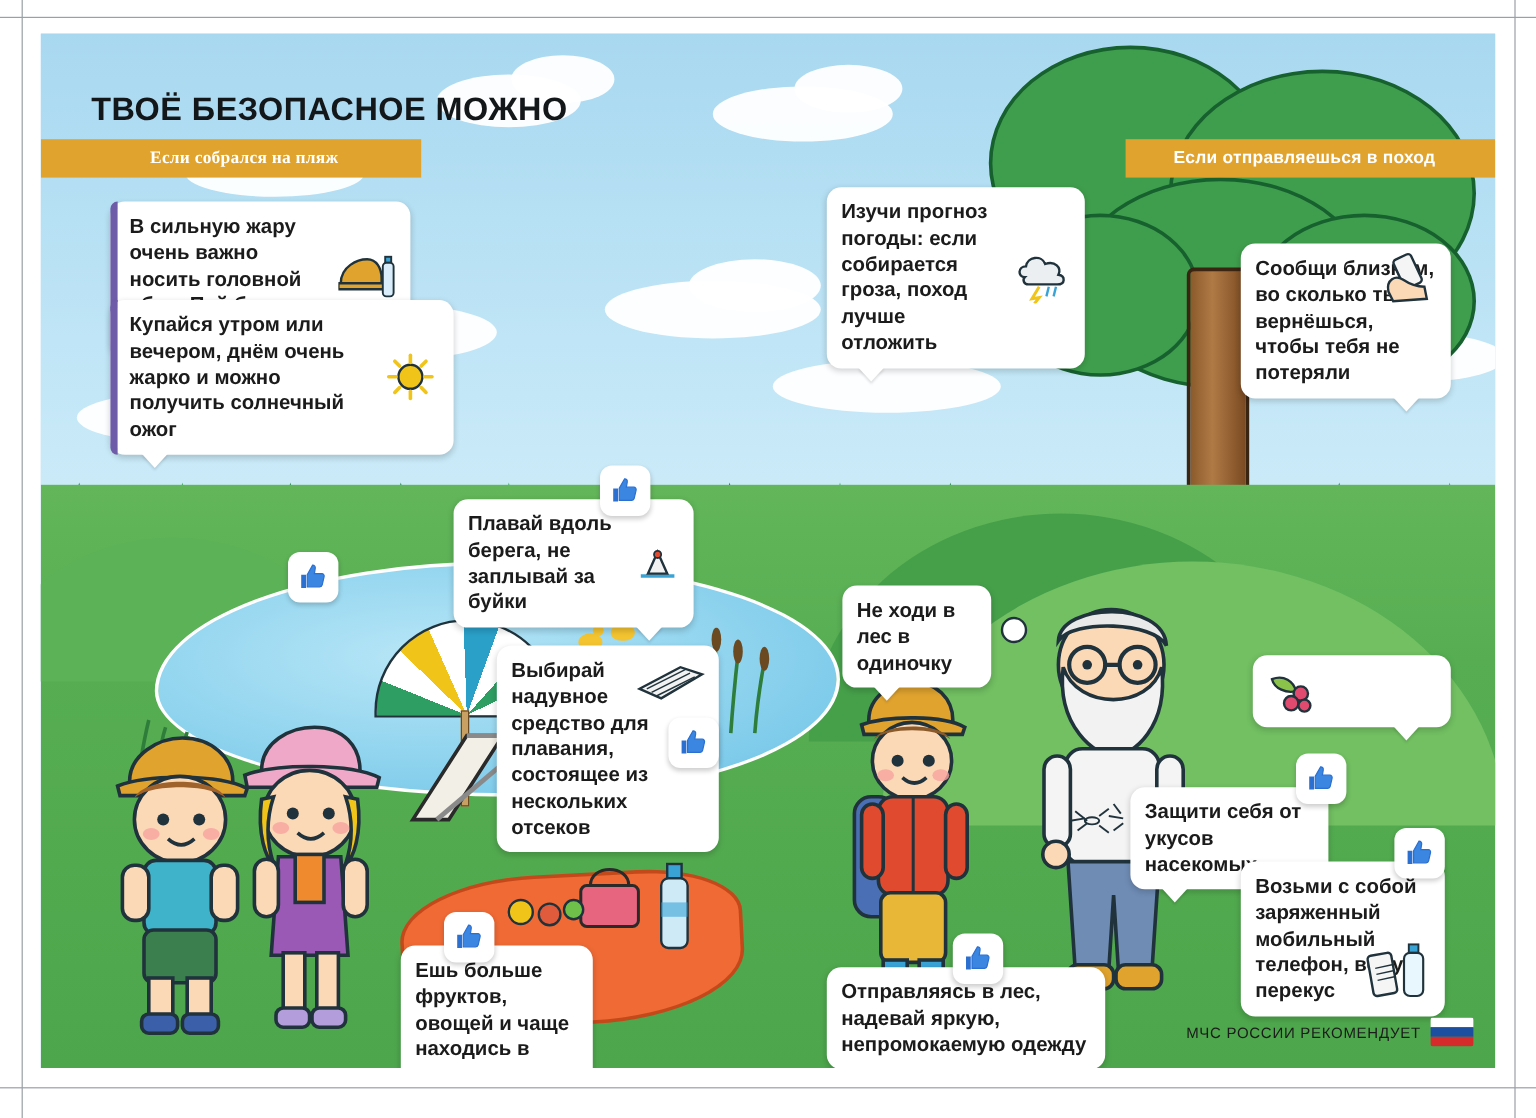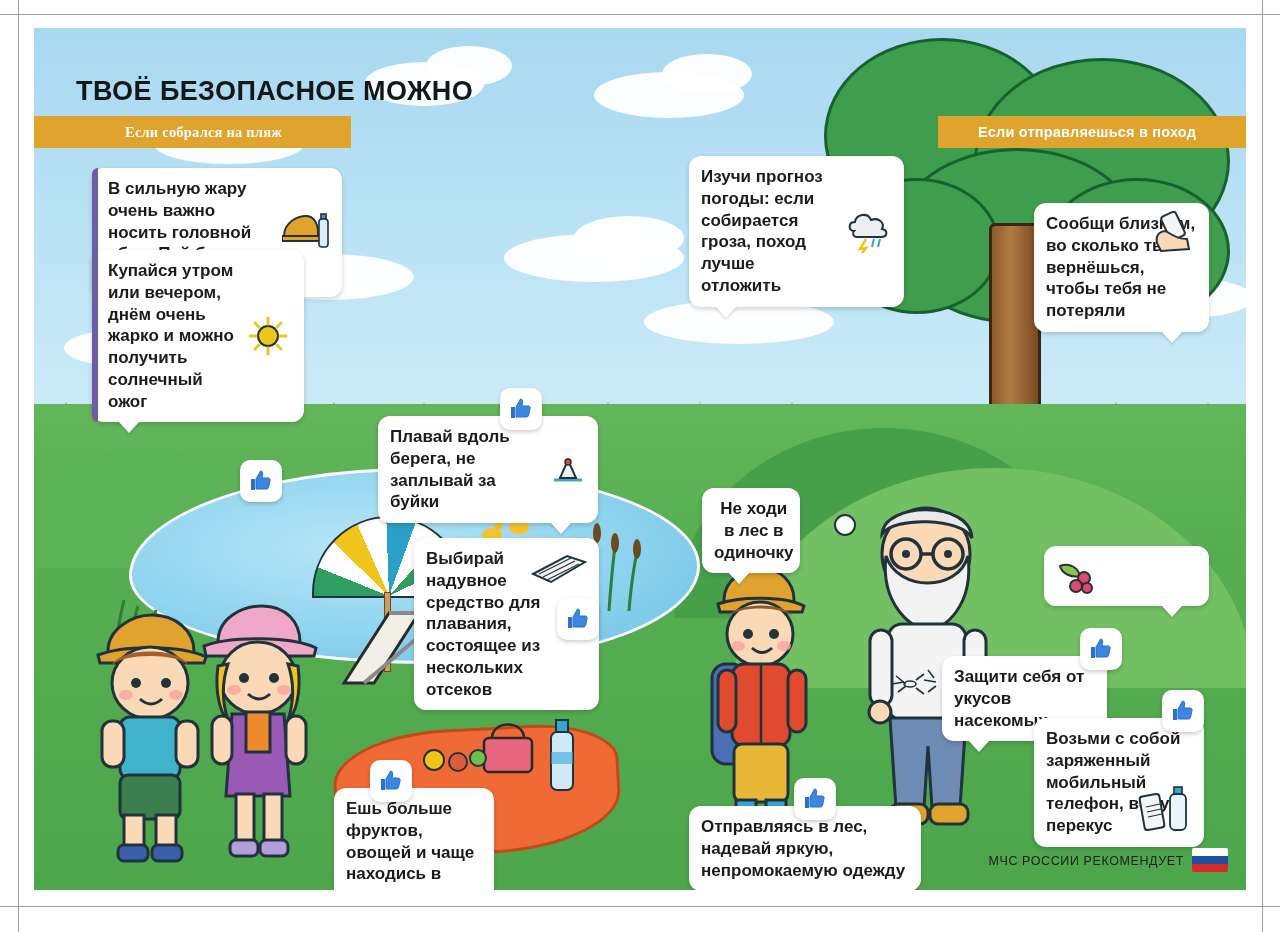--- a/index.html
+++ b/index.html
@@ -524,21 +524,21 @@
       <div class="art">
         <svg width="48" height="44" viewBox="0 0 48 44">
           <path d="M2 26 C2 12 16 6 24 6 C32 6 36 14 36 22 L36 26 Z" fill="#e0a32e" stroke="#20333c" stroke-width="2"></path>
           <path d="M0 26 L38 26 L38 31 L0 31 Z" fill="#e0a32e" stroke="#20333c" stroke-width="2"></path>
           <rect x="39" y="4" width="5" height="5" fill="#3aa3d6" stroke="#20333c" stroke-width="1.6"></rect>
           <rect x="37" y="9" width="9" height="28" rx="3" fill="#d9eefa" stroke="#20333c" stroke-width="1.6"></rect>
         </svg>
       </div>
     </div>
 
-    <div class="bubble edge" style="left:58px;top:222px;width:212px;">
+    <div class="bubble edge" style="left:58px;top:222px;width:286px;">
       <div class="purple-edge"></div>
       <div class="txt">Купайся утром или вечером, днём очень жарко и можно получить солнечный ожог</div>
       <div class="art">
         <svg width="48" height="44" viewBox="0 0 48 44">
           <circle cx="24" cy="22" r="10" fill="#f0c419" stroke="#20333c" stroke-width="2"></circle>
           <g stroke="#f0c419" stroke-width="3" stroke-linecap="round">
             <path d="M24 4 L24 10"></path>
               <path d="M24 34 L24 40"></path>
             <path d="M6 22 L12 22"></path>
               <path d="M36 22 L42 22"></path>
@@ -551,21 +551,21 @@
       </div>
     </div>
 
     <div class="thumb" style="left:206px;top:432px;">
       <svg viewBox="0 0 24 24">
           <path d="M2 10h4v11H2z" fill="#2b6fd1"></path>
           <path d="M7 10l4.5-8c1.6 0 2.5 1.2 2.2 2.7L13 9h6.2c1.3 0 2.2 1.2 1.9 2.4l-1.6 7c-.2 1-1.1 1.6-2.1 1.6H7z" fill="#3a86e0" stroke="#2b6fd1" stroke-width="1"></path>
         </svg>
     </div>
 
-    <div class="bubble tail-right" style="left:344px;top:388px;width:220px;">
+    <div class="bubble tail-right" style="left:344px;top:388px;width:200px;">
       <div class="txt">Плавай вдоль берега, не заплывай за буйки</div>
       <div class="art">
         <svg width="36" height="32" viewBox="0 0 36 32">
           <path d="M4 26 L32 26" stroke="#3aa3d6" stroke-width="3"></path>
           <path d="M18 6 L26 24 L10 24 Z" fill="#f2f2f2" stroke="#20333c" stroke-width="2"></path>
           <circle cx="18" cy="8" r="3" fill="#e04a2f" stroke="#20333c" stroke-width="1.5"></circle>
         </svg>
       </div>
     </div>
     <div class="thumb" style="left:466px;top:360px;">
@@ -618,21 +618,21 @@
     <div class="bubble tail-right" style="left:1000px;top:175px;width:175px;">
       <div class="txt">Сообщи близким, во сколько ты вернёшься, чтобы тебя не потеряли</div>
       <div class="art" style="position:absolute;right:8px;top:6px;">
         <svg width="52" height="44" viewBox="0 0 52 44">
           <rect x="16" y="4" width="16" height="26" rx="3" transform="rotate(-25 24 17)" fill="#f5f5f5" stroke="#20333c" stroke-width="2"></rect>
           <path d="M8 34 C6 24 14 20 20 24 C26 28 32 30 38 30 L40 40 L12 42 Z" fill="#fcd9b6" stroke="#20333c" stroke-width="2"></path>
         </svg>
       </div>
     </div>
 
-    <div class="bubble" style="left:668px;top:460px;width:98px;text-align:center;">
+    <div class="bubble" style="left:668px;top:460px;width:124px;">
       <div class="txt">Не ходи в лес в одиночку</div>
     </div>
 
     <div class="bubble tail-right" style="left:1010px;top:518px;width:165px;">
       <div class="art">
         <svg width="40" height="40" viewBox="0 0 40 40">
           <path d="M4 10 C14 6 22 12 24 20 C16 22 6 18 4 10 Z" fill="#8bc34a" stroke="#20333c" stroke-width="2"></path>
           <circle cx="28" cy="22" r="6" fill="#e04a6f" stroke="#20333c" stroke-width="2"></circle>
           <circle cx="20" cy="30" r="6" fill="#e04a6f" stroke="#20333c" stroke-width="2"></circle>
           <circle cx="31" cy="32" r="5" fill="#e04a6f" stroke="#20333c" stroke-width="2"></circle>

